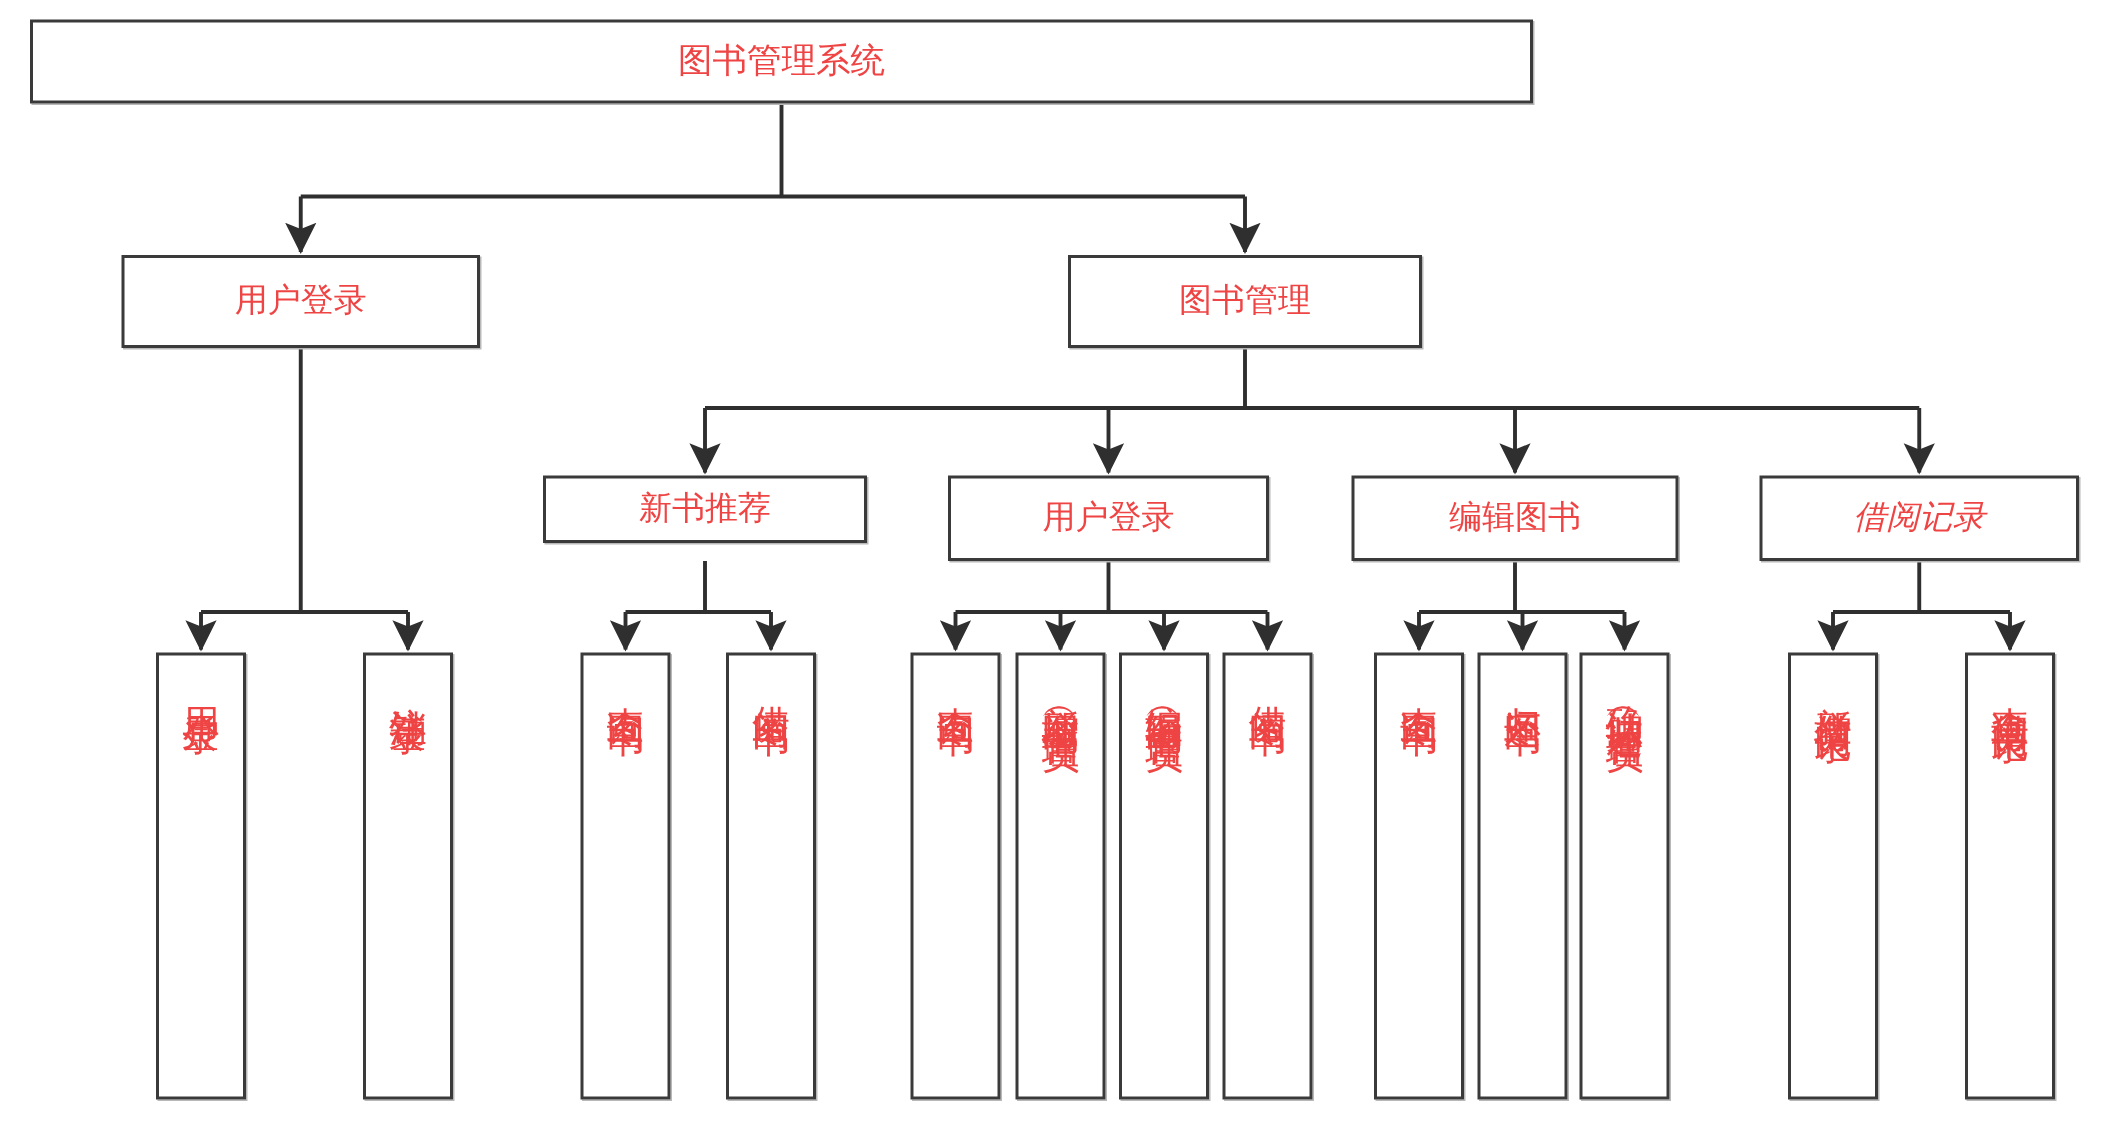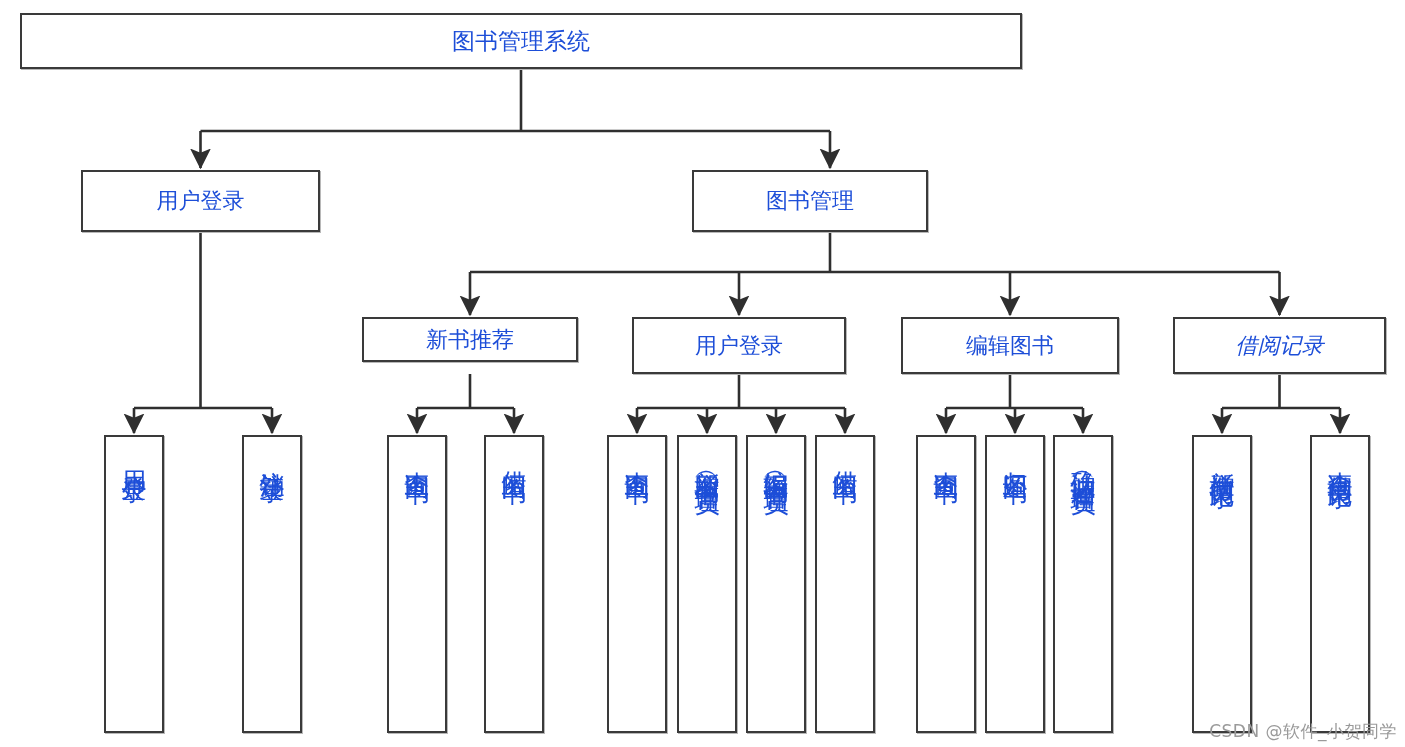--- a/index.html
+++ b/index.html
@@ -32,21 +32,21 @@
     position: absolute;
     box-sizing: border-box;
     background: #ffffff;
     border: 2px solid #3a3a3a;
     display: flex;
     align-items: center;
     justify-content: center;
     box-shadow: 1px 1px 0 #b8b8b8;
   }
   .node-label {
-    color: #1d4ed8;
+    color: #ef4444;
     text-align: center;
     line-height: 1.15;
     white-space: nowrap;
   }
   .node.horizontal .node-label {
     font-size: 22px;
   }
   .node.root .node-label {
     font-size: 23px;
   }
@@ -121,21 +121,21 @@
       </g>
   </svg>
 
   <div id="node-layer">
       <div class="node horizontal root" style="left: 20px; top: 13px; width: 1002px; height: 56px;">
         <span class="node-label">图书管理系统</span>
       </div>
       <div class="node horizontal" style="left: 81px; top: 170px; width: 239px; height: 62px;">
         <span class="node-label">用户登录</span>
       </div>
-      <div class="node horizontal" style="left: 692px; top: 170px; width: 236px; height: 62px;">
+      <div class="node horizontal" style="left: 712px; top: 170px; width: 236px; height: 62px;">
         <span class="node-label">图书管理</span>
       </div>
       <div class="node horizontal" style="left: 362px; top: 317px; width: 216px; height: 45px;">
         <span class="node-label">新书推荐</span>
       </div>
       <div class="node horizontal" style="left: 632px; top: 317px; width: 214px; height: 57px;">
         <span class="node-label">用户登录</span>
       </div>
       <div class="node horizontal" style="left: 901px; top: 317px; width: 218px; height: 57px;">
         <span class="node-label">编辑图书</span>
@@ -177,14 +177,13 @@
         <span class="node-label">确认归还（管理员）</span>
       </div>
       <div class="node vertical" style="left: 1192px; top: 435px; width: 60px; height: 298px;">
         <span class="node-label">新增借阅记录</span>
       </div>
       <div class="node vertical" style="left: 1310px; top: 435px; width: 60px; height: 298px;">
         <span class="node-label">查询借阅记录</span>
       </div>
     </div>
 
-  <div class="watermark">CSDN @软件_小贺同学</div>
 </div>
 
 </body></html>

